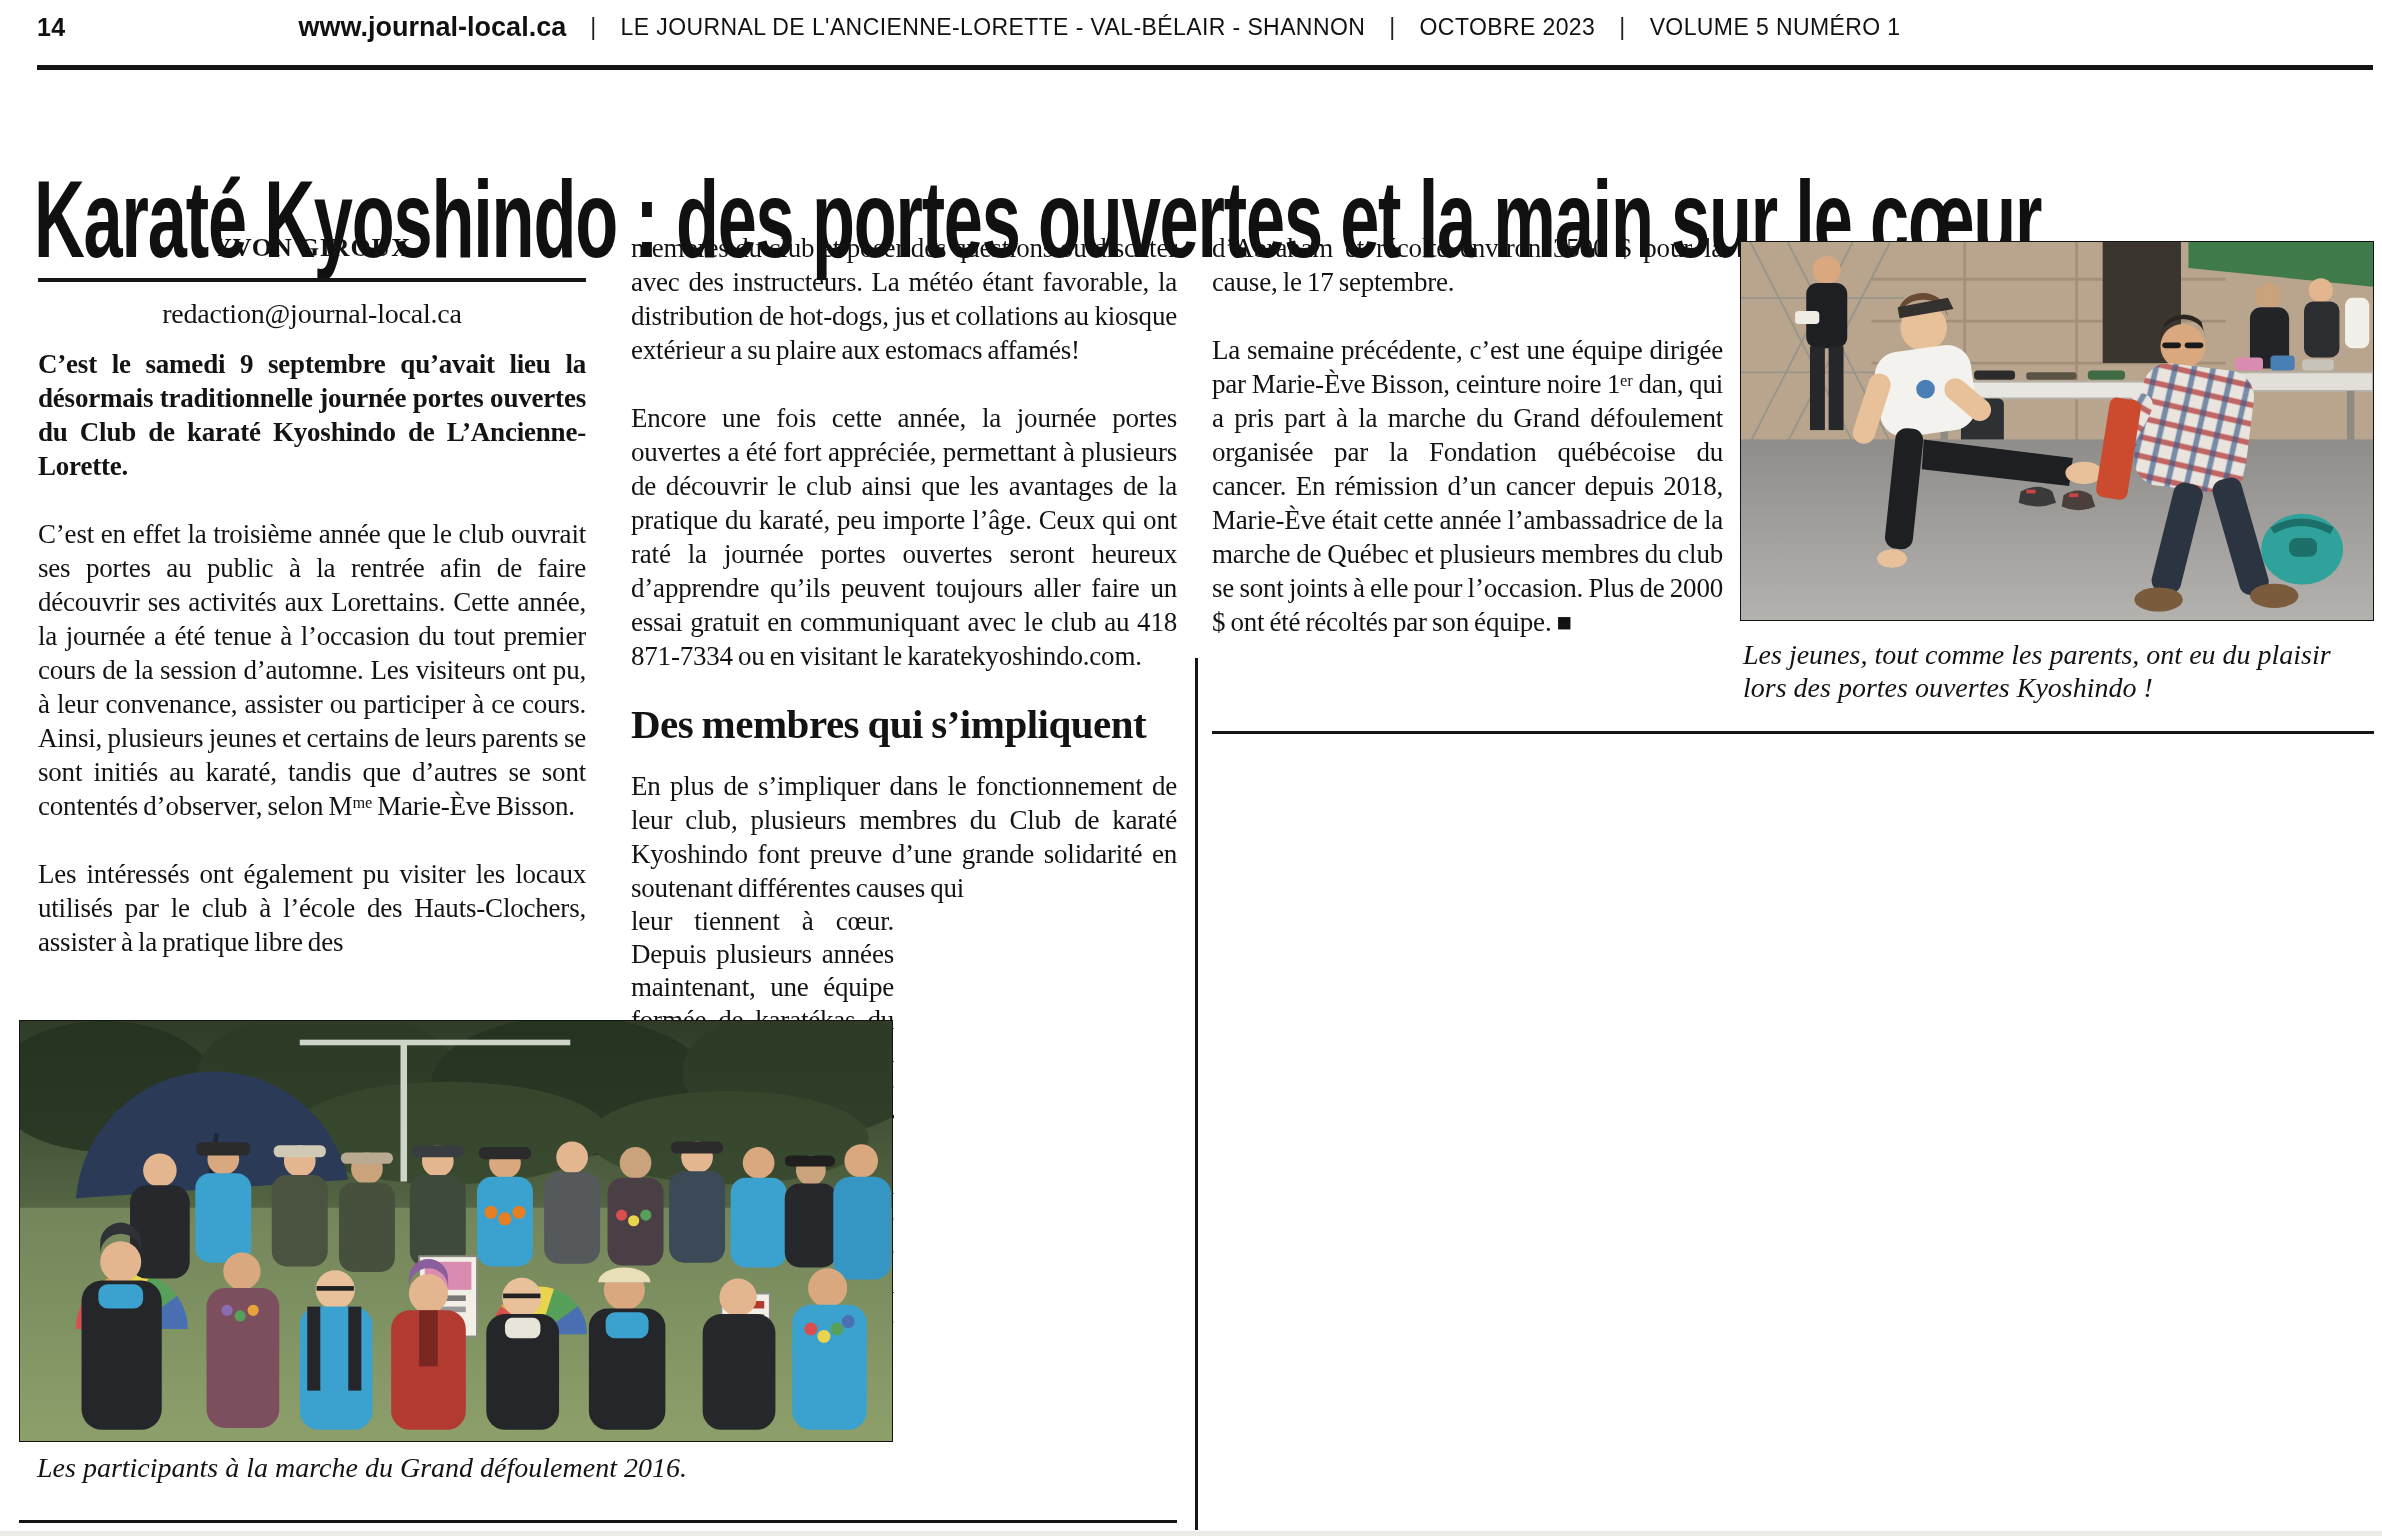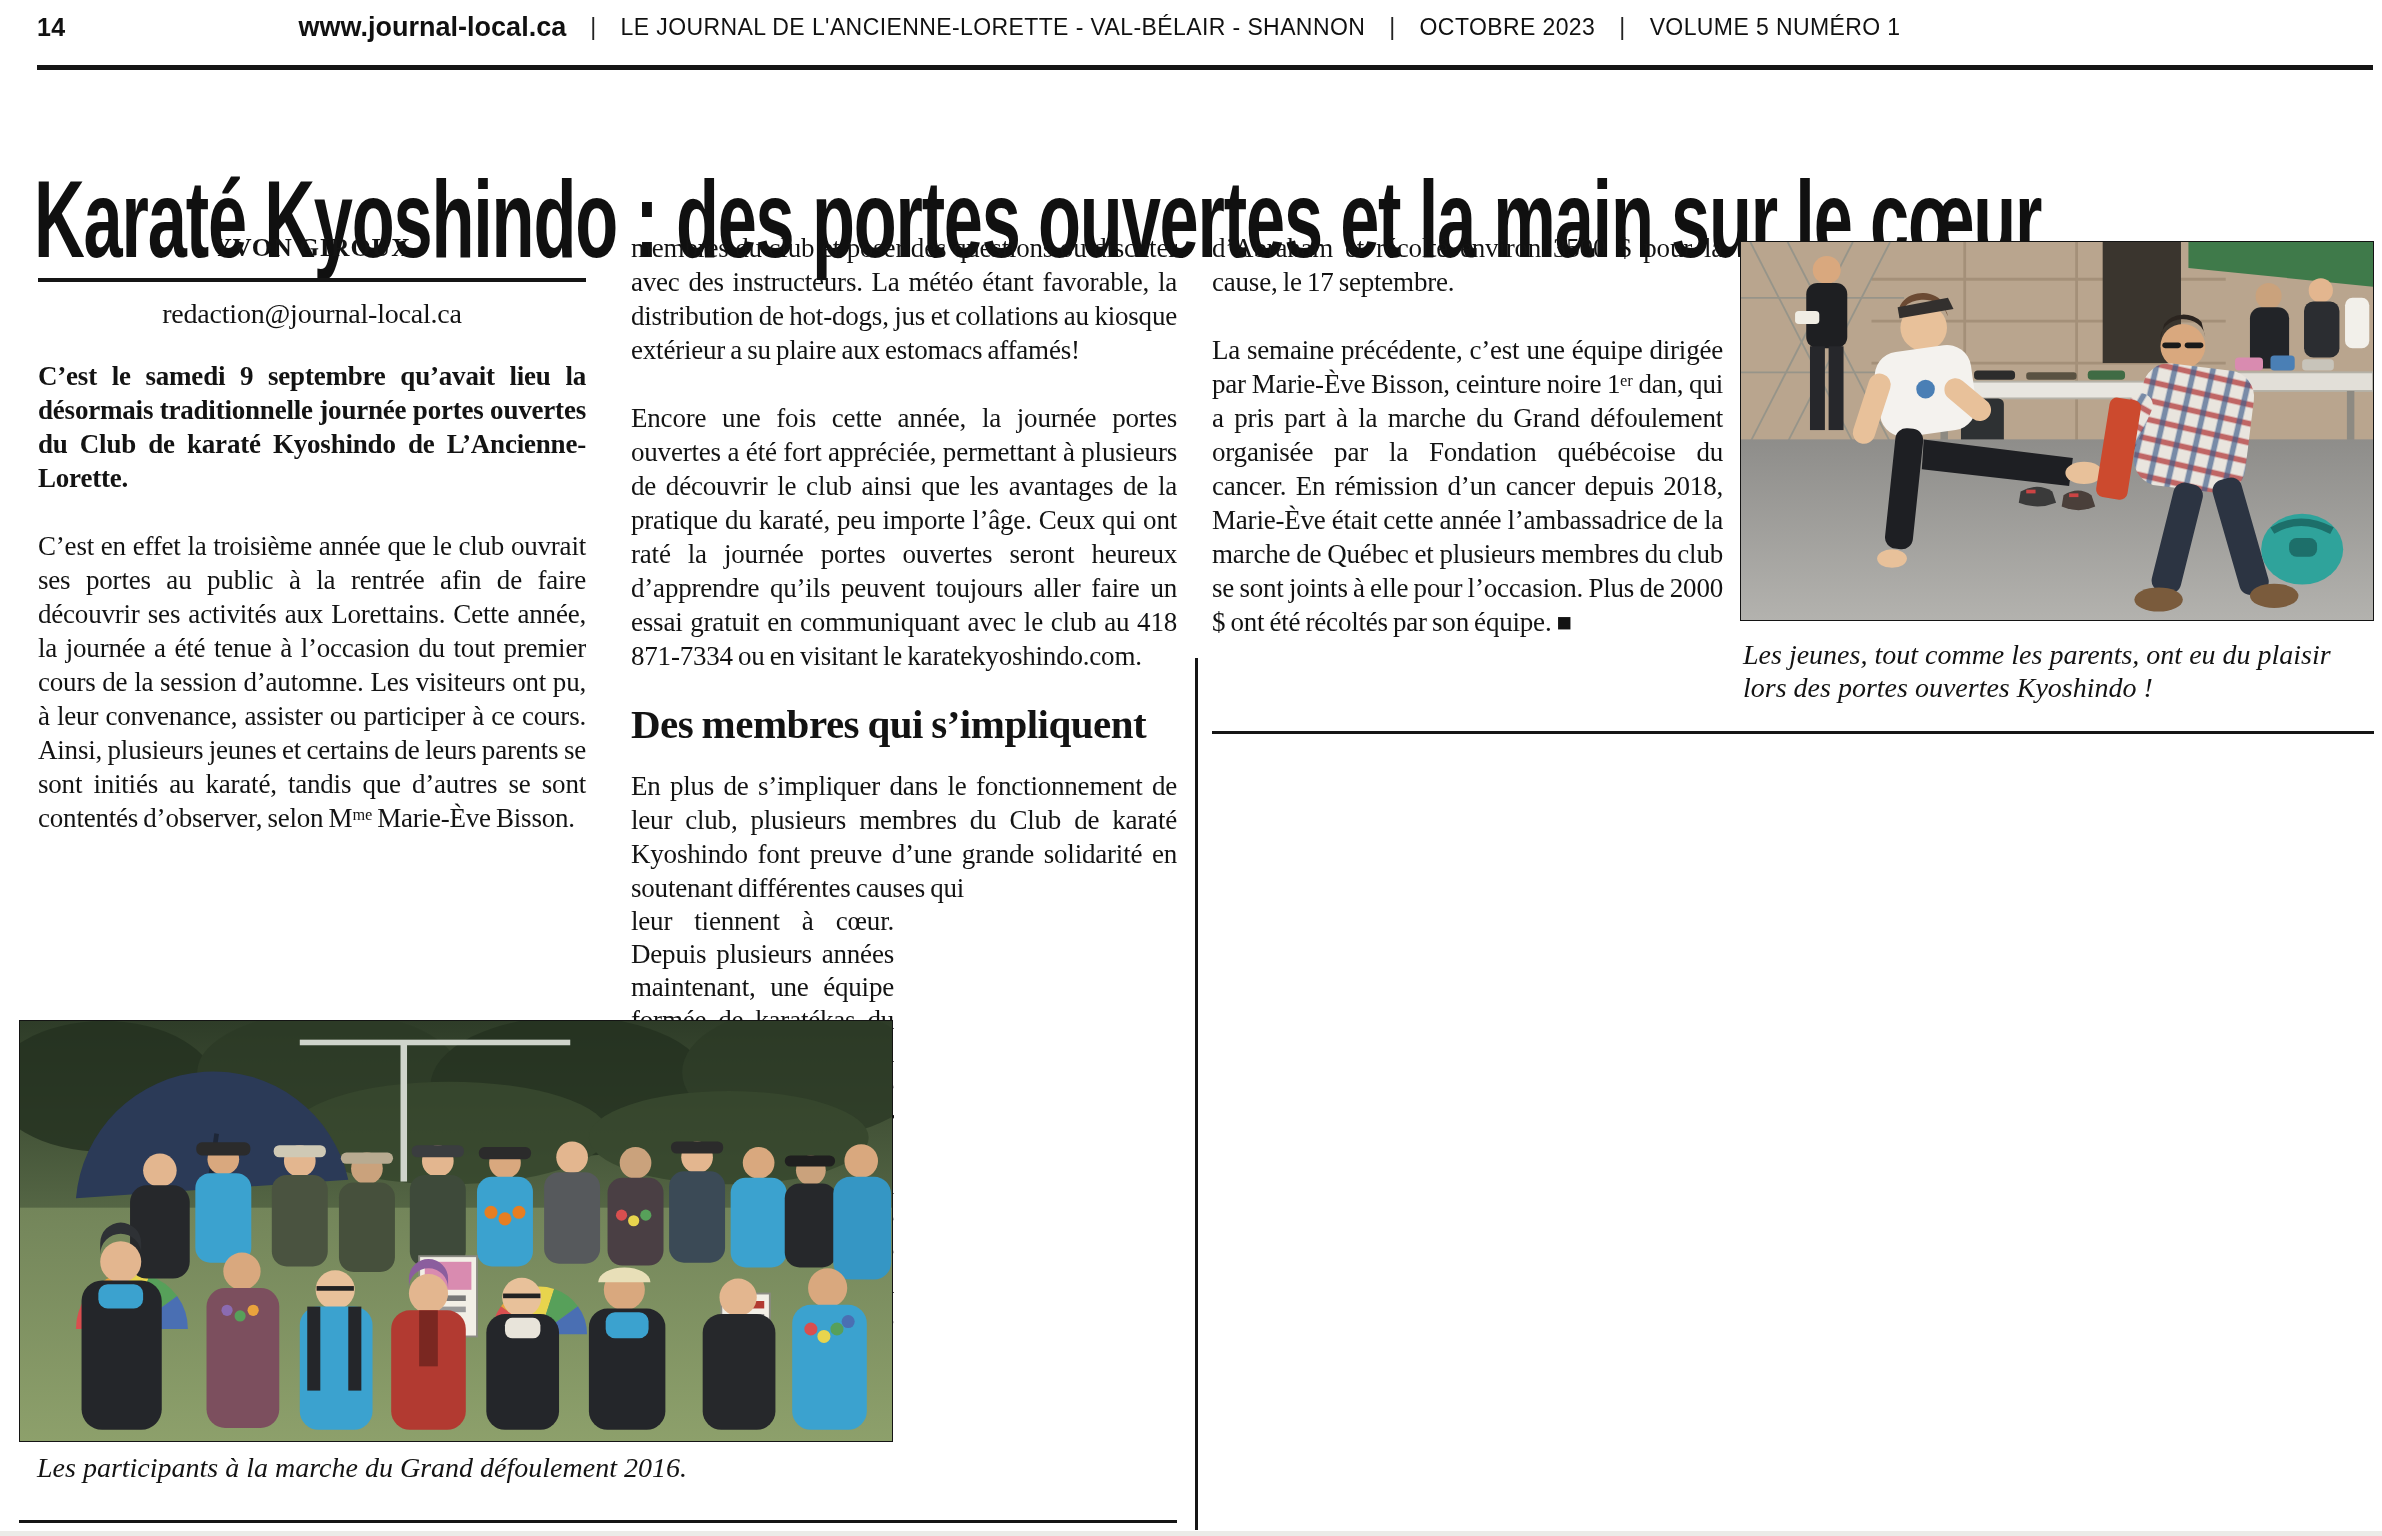--- a/index.html
+++ b/index.html
@@ -32,21 +32,21 @@
     position:absolute;top:231px;
     font-size:27px;line-height:34px;text-align:justify;
     word-spacing:-1.4px;letter-spacing:-0.2px;color:#131313;
   }
   #col1{left:38px;width:548px;}
   #col2{left:631px;width:546px;}
   #col3{left:1212px;width:511px;}
   .col p{margin:0 0 34px 0;}
   .byline{text-align:center;font-weight:bold;font-size:26px;letter-spacing:0.9px;margin:0 0 13px 0;}
   .byline-rule{height:3.7px;background:#151515;margin:0 0 15px 0;}
-  .email{text-align:center;font-size:28px;margin:0 0 28px 0;text-align-last:center;}
+  .email{text-align:center;font-size:28px;margin:0 0 16px 0;text-align-last:center;}
   .lead{font-weight:bold;}
   .subhead{font-weight:bold;font-size:41px;letter-spacing:-0.5px;text-align:left;margin:3.7px 0 28px 0;}
   .narrow{width:263px;margin-left:auto;line-height:33px;}
   
   .photo{position:absolute;border:1.9px solid #141414;overflow:hidden;background:#9aa08a;}
   #photo-left{left:18.6px;top:1020px;width:872px;height:420px;}
   #photo-right{left:1740px;top:241px;width:632px;height:378px;}
   .photo svg{display:block;width:100%;height:100%;}
   
   .caption{position:absolute;font-style:italic;font-size:28px;line-height:33px;color:#131313;}
@@ -75,20 +75,21 @@
 <div class="header-rule"></div>
 
 <h1 class="headline">Karaté Kyoshindo : des portes ouvertes et la main sur le cœur</h1>
 
 <div class="col" id="col1">
   <div class="byline">YVON GIROUX</div>
   <div class="byline-rule"></div>
   <div class="email">redaction@journal-local.ca</div>
   <p class="lead">C’est le samedi 9 septembre qu’avait lieu la désormais traditionnelle journée portes ouvertes du Club de karaté Kyoshindo de L’Ancienne-Lorette.</p>
   <p>C’est en effet la troisième année que le club ouvrait ses portes au public à la rentrée afin de faire découvrir ses activités aux Lorettains. Cette année, la journée a été tenue à l’occasion du tout premier cours de la session d’automne. Les visiteurs ont pu, à leur convenance, assister ou participer à ce cours. Ainsi, plusieurs jeunes et certains de leurs parents se sont initiés au karaté, tandis que d’autres se sont contentés d’observer, selon Mᵐᵉ Marie-Ève Bisson.</p>
+  <p>Les intéressés ont également pu visiter les locaux utilisés par le club à l’école des Hauts-Clochers, assister à la pratique libre des</p>
 </div>
 
 <div class="col" id="col2">
   <p>membres du club et poser des questions ou discuter avec des instructeurs. La météo étant favorable, la distribution de hot-dogs, jus et collations au kiosque extérieur a su plaire aux estomacs affamés!</p>
   <p>Encore une fois cette année, la journée portes ouvertes a été fort appréciée, permettant à plusieurs de découvrir le club ainsi que les avantages de la pratique du karaté, peu importe l’âge. Ceux qui ont raté la journée portes ouvertes seront heureux d’apprendre qu’ils peuvent toujours aller faire un essai gratuit en communiquant avec le club au 418 871-7334 ou en visitant le karatekyoshindo.com.</p>
   <h2 class="subhead">Des membres qui s’impliquent</h2>
   <p style="margin-bottom:0;">En plus de s’impliquer dans le fonctionnement de leur club, plusieurs membres du Club de karaté Kyoshindo font preuve d’une grande solidarité en soutenant différentes causes qui</p>
   <p class="narrow">leur tiennent à cœur. Depuis plusieurs années maintenant, une équipe formée de karatékas du club participe au Parcours Parkinson de Québec. Dirigée par Sébastien Fleury, ceinture noire 3ᵉ dan atteint de cette maladie depuis une dizaine d’années, l’équipe a parcouru 10 km sur les plaines</p>
 </div>
 

